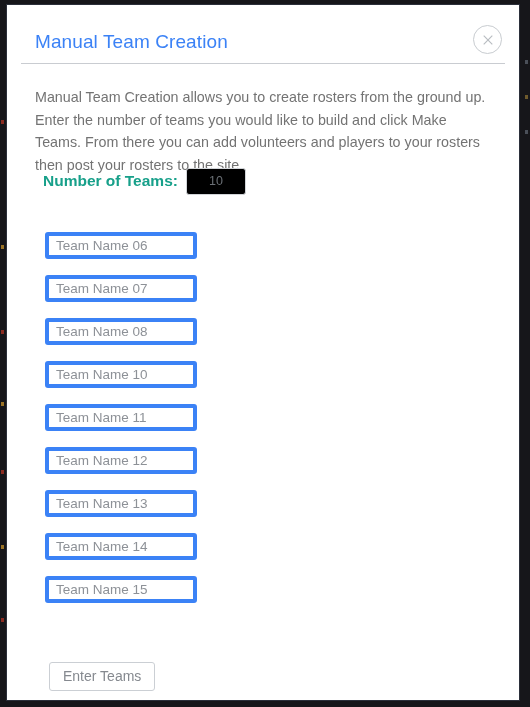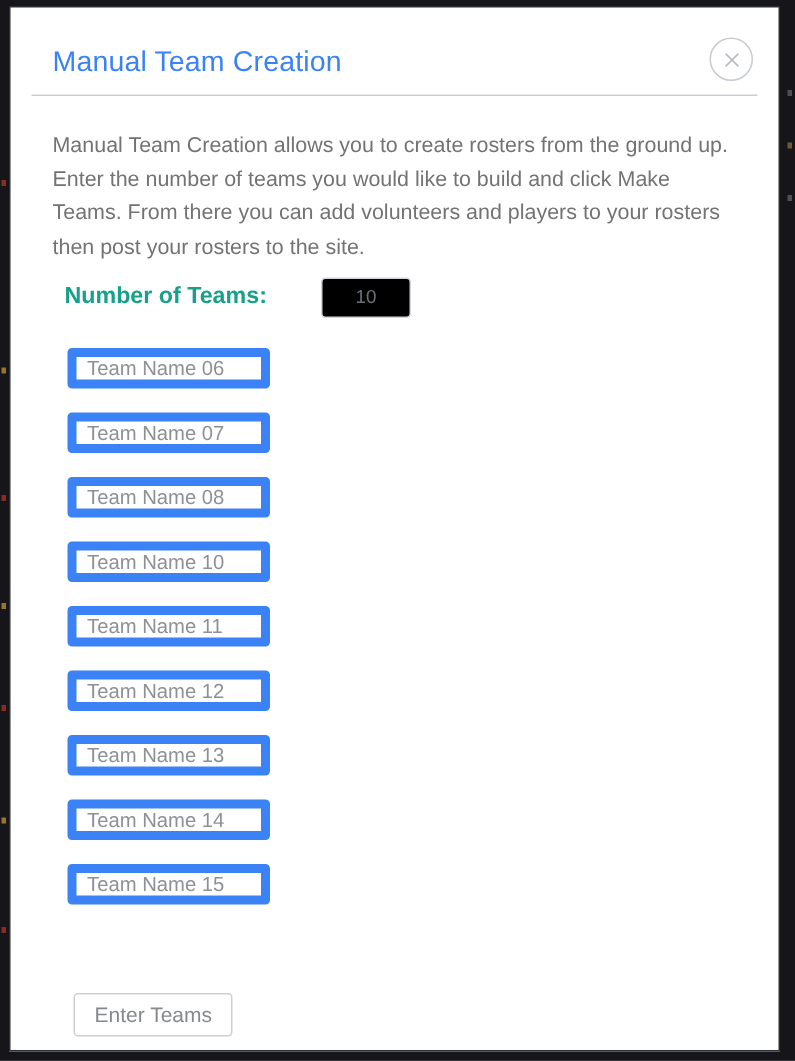--- a/index.html
+++ b/index.html
@@ -96,25 +96,24 @@
     top: 22px;
     width: 456px;
     font-size: 14.3px;
     line-height: 22.5px;
     color: #737373;
   }
 
   .teams-count-row {
     position: absolute;
     left: 36px;
-    top: 119px;
+    top: 102px;
     height: 30px;
     display: flex;
     align-items: center;
-    gap: 28px;
   }
   .teams-count-label {
     font-size: 15.5px;
     font-weight: bold;
     color: #17a08a;
     white-space: nowrap;
   }
   .teams-count-input {
     margin-left: 8px;
     width: 60px;
@@ -134,24 +133,24 @@
   .team-inputs {
     position: absolute;
     left: 38px;
     top: 168px;
   }
   .team-row {
     height: 43px;
   }
   .team-input {
     display: block;
-    width: 135px;
+    width: 152px;
     height: 27px;
     box-sizing: border-box;
-    border: 6px solid #3b82f6;
+    border: 4px solid #3b82f6;
     border-radius: 3px;
     background: #ffffff;
     font-family: "Liberation Sans", sans-serif;
     font-size: 13.5px;
     color: #8d9197;
     padding: 0 0 0 7px;
     outline: none;
   }
 
   .action-row {

